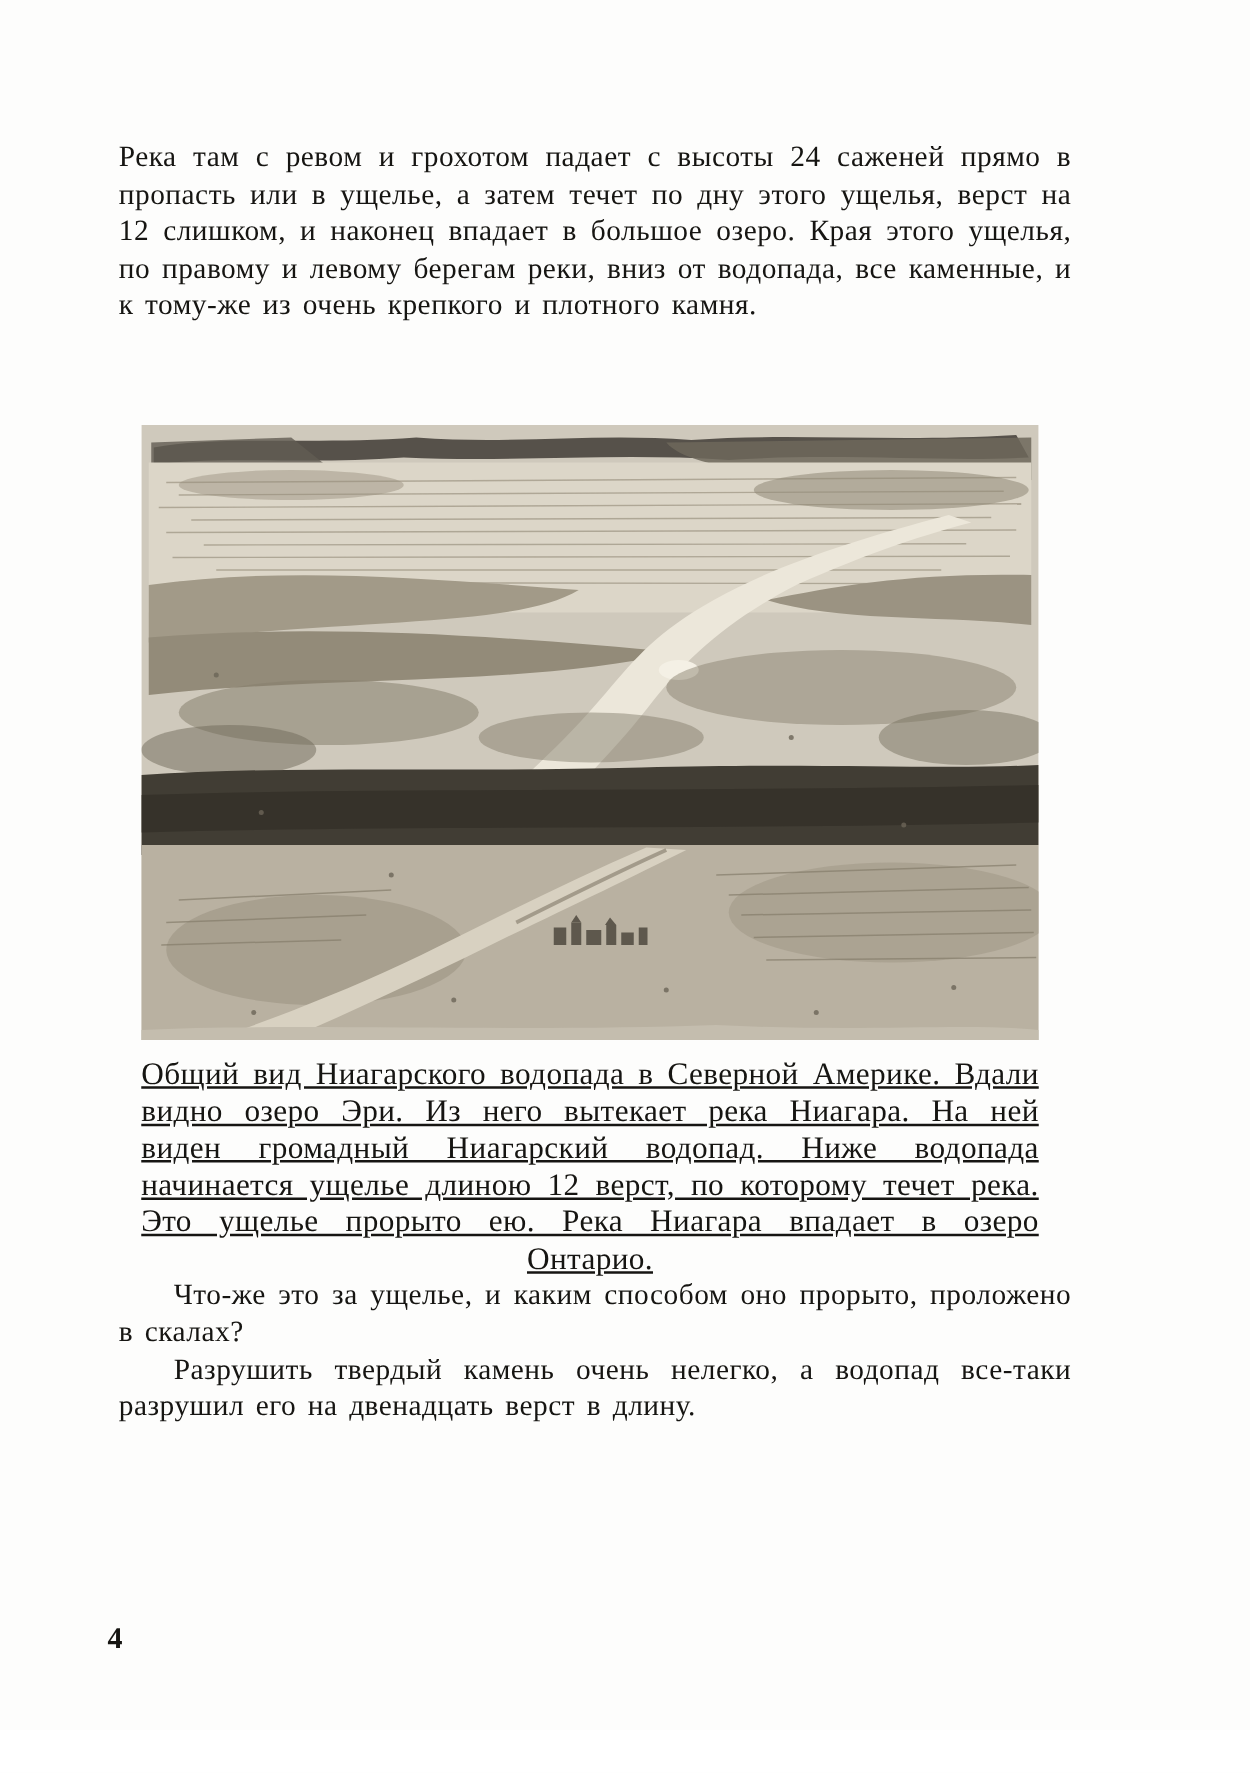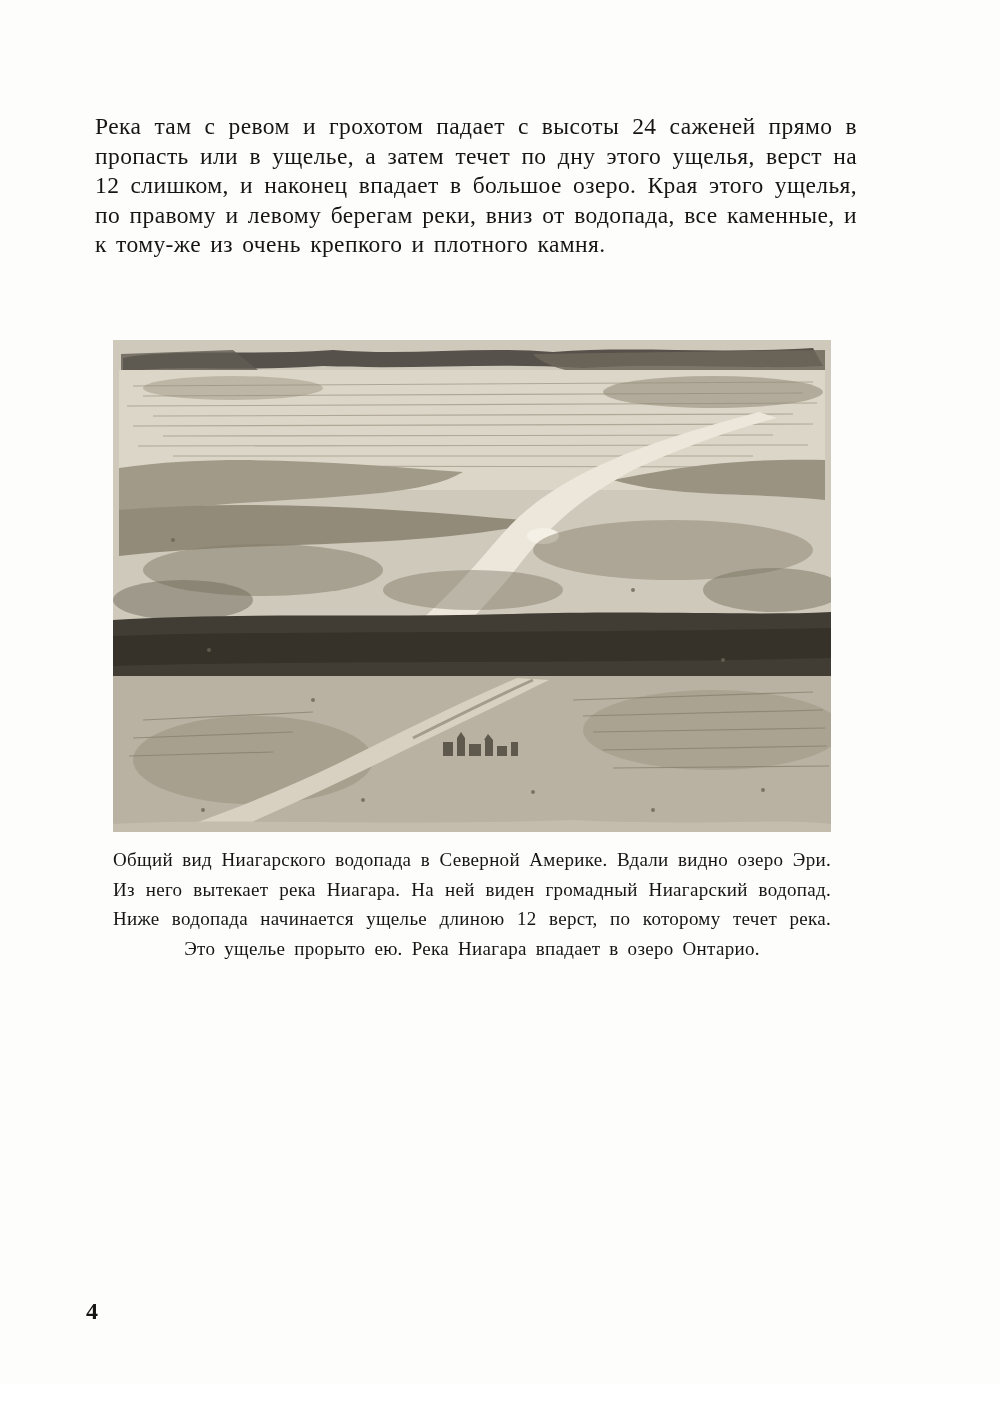--- a/index.html
+++ b/index.html
@@ -43,28 +43,29 @@
     height: 492px;
     position: relative;
     overflow: hidden;
   }
   .engraving svg { display: block; }
   .caption {
     position: absolute;
     left: 113px;
     top: 845px;
     width: 718px;
-    font-size: 19px;
+    font-size: 25px;
     line-height: 29.5px;
     text-align: justify;
     text-align-last: center;
     word-spacing: 4px;
     letter-spacing: 0.3px;
     margin: 0;
     font-weight: 500;
+    text-decoration: underline;
   }
   .lower-block {
     position: absolute;
     left: 95px;
     top: 1022px;
     width: 762px;
   }
   .lower-block p {
     font-size: 23.5px;
     line-height: 29.8px;
@@ -176,17 +177,19 @@
         </g>
 
         <path d="M0,484 C120,478 300,486 460,480 C580,486 660,478 718,484 L718,492 L0,492 Z" fill="#c4bdae"></path>
       </svg>
     </div>
   </figure>
 
   <figcaption class="caption">Общий вид Ниагарского водопада в Северной Америке. Вдали видно озеро Эри. Из него вытекает река Ниагара. На ней виден громадный Ниагарский водопад. Ниже водопада начинается ущелье длиною 12 верст, по которому течет река. Это ущелье прорыто ею. Река Ниагара впадает в озеро Онтарио.</figcaption>
 
   <div class="lower-block">
+    <p>Что-же это за ущелье, и каким способом оно прорыто, проложено в скалах?</p>
+    <p>Разрушить твердый камень очень нелегко, а водопад все-таки разрушил его на двенадцать верст в длину.</p>
   </div>
 
   <div class="page-number">4</div>
 
 </div>
 
 </body></html>

